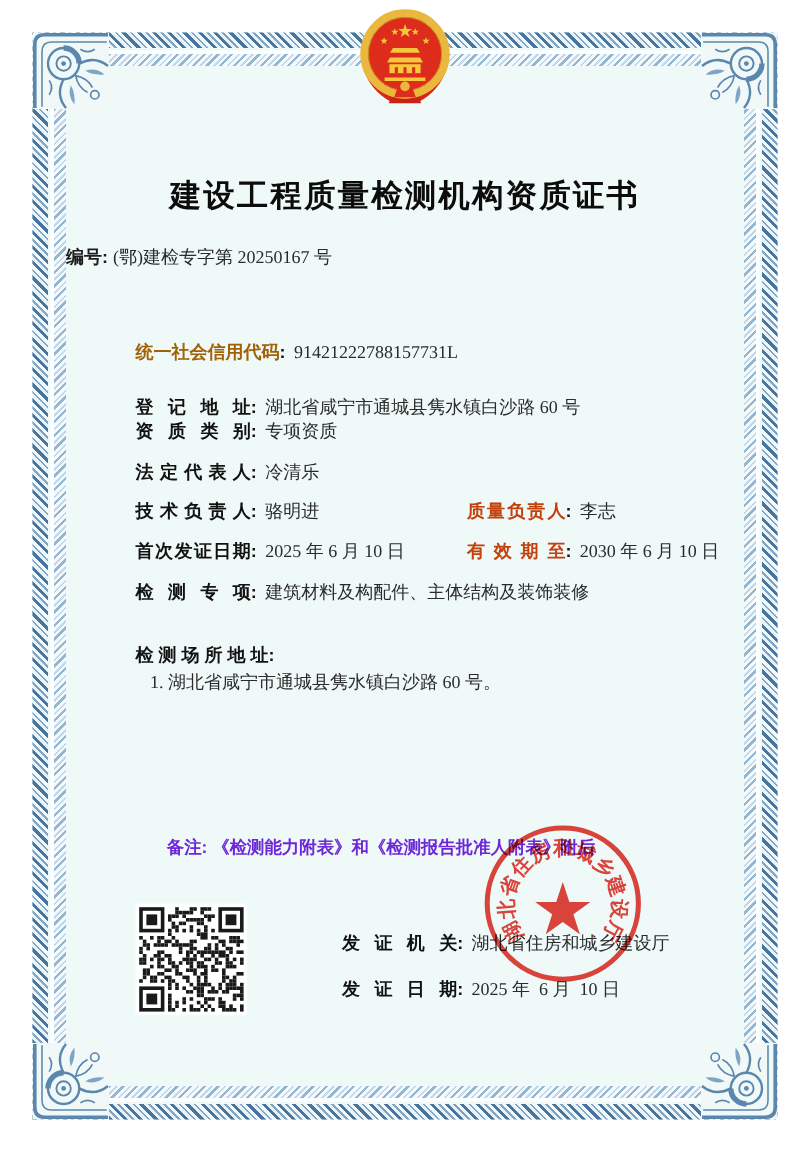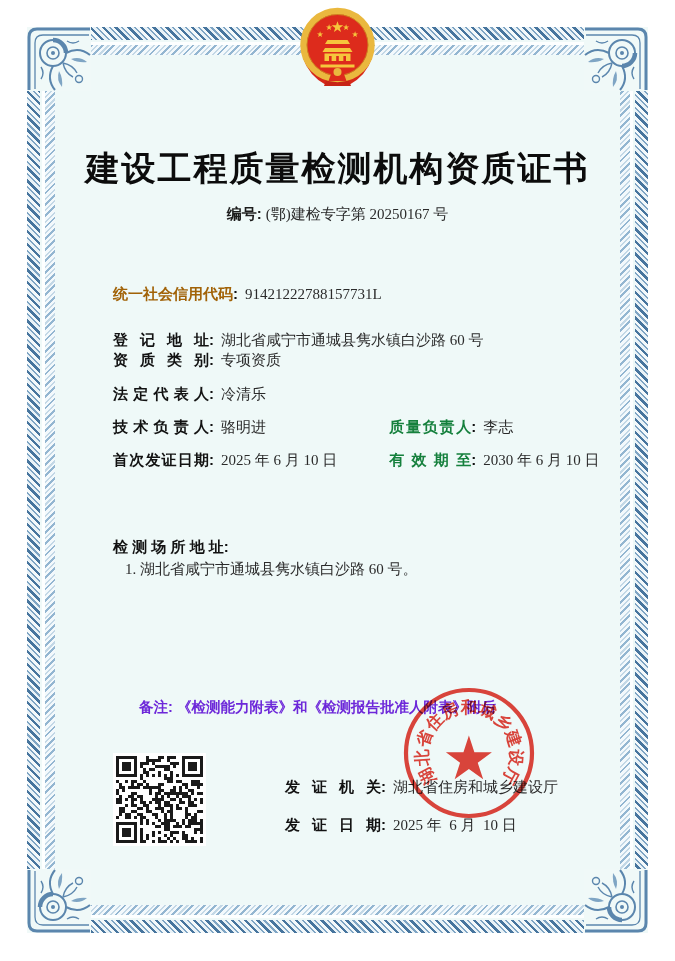--- a/index.html
+++ b/index.html
@@ -26,40 +26,40 @@
   .corner{position:absolute;width:64px;height:64px;z-index:3;}
   .corner.tl{left:27px;top:27px;}
   .corner.tr{right:27px;top:27px;transform:rotate(90deg);}
   .corner.br{right:27px;bottom:28px;transform:rotate(180deg);}
   .corner.bl{left:27px;bottom:28px;transform:rotate(270deg);}
 
   .emblem{position:absolute;left:297px;top:4px;z-index:4;}
 
   .title{
     position:absolute;left:55px;top:146px;width:565px;text-align:center;
-    font-size:34px;font-weight:bold;color:#0c0c0c;letter-spacing:2px;z-index:2;
+    font-size:26px;font-weight:bold;color:#0c0c0c;letter-spacing:2px;z-index:2;
   }
   .cert-no{
-    position:absolute;left:55px;top:205px;width:565px;text-align:center;font-size:15px;color:#1c1c1c;z-index:2;
+    position:absolute;left:55px;top:205px;width:565px;text-align:left;font-size:15px;color:#1c1c1c;z-index:2;
   }
   .cert-no .lbl{font-weight:bold;}
   .cert-no .val{font-family:"Liberation Serif","DejaVu Serif",serif;color:#2b2b2b;}
 
   .row{position:absolute;left:113px;width:462px;font-size:15px;line-height:20px;white-space:nowrap;z-index:2;}
   .lblj{
     display:inline-block;width:96px;font-weight:bold;color:#121212;
     text-align:justify;text-align-last:justify;text-justify:inter-character;vertical-align:top;
   }
   .lblw{display:inline-block;font-weight:bold;color:#a16207;vertical-align:top;}
   .colon{font-weight:bold;color:#121212;margin-right:7px;}
   .val{font-family:"Liberation Serif","DejaVu Serif",serif;color:#2b2b2b;}
   .pre{white-space:pre;}
   .leftcell{display:inline-block;width:272px;vertical-align:top;}
   .lblj2{
-    display:inline-block;width:82px;font-weight:bold;color:#15803d;
+    display:inline-block;width:82px;font-weight:bold;color:#c2410c;
     text-align:justify;text-align-last:justify;text-justify:inter-character;vertical-align:top;
   }
   .r1{top:250px;} .r2{top:284px;} .r3{top:330px;} .r4{top:350px;}
   .r5{top:384px;} .r6{top:417px;} .r7{top:450px;} .r8{top:484px;}
   .site-head{top:537px;font-weight:bold;color:#121212;}
   .site-item{top:559px;left:125px;font-family:Liberation Serif, serif;color:#2b2b2b;}
   .remark{top:697px;font-size:14.5px;font-weight:bold;color:#6d28d9;margin-left:26px;}
   .remark .txt{font-weight:bold;}
   .qr{position:absolute;left:113px;top:753px;width:93px;height:93px;z-index:2;background:#ffffff;}
   .issuer{left:285px;top:777px;}
@@ -159,20 +159,23 @@
     <span class="leftcell">
       <span class="lblj">技术负责人</span><span class="colon">:</span><span class="val">骆明进</span>
     </span>
     <span class="lblj2">质量负责人</span><span class="colon">:</span><span class="val">李志</span>
   </div>
   <div class="row r7">
     <span class="leftcell">
       <span class="lblj">首次发证日期</span><span class="colon">:</span><span class="val">2025 年 6 月 10 日</span>
     </span>
     <span class="lblj2">有效期至</span><span class="colon">:</span><span class="val">2030 年 6 月 10 日</span>
+  </div>
+  <div class="row r8">
+    <span class="lblj">检测专项</span><span class="colon">:</span><span class="val">建筑材料及构配件、主体结构及装饰装修</span>
   </div>
 
   <div class="row site-head">检 测 场 所 地 址:</div>
   <div class="row site-item">1. 湖北省咸宁市通城县隽水镇白沙路 60 号。</div>
 
   <div class="row remark">
     <span>备注:</span>
     <span class="txt">《检测能力附表》和《检测报告批准人附表》附后</span>
   </div>
 

